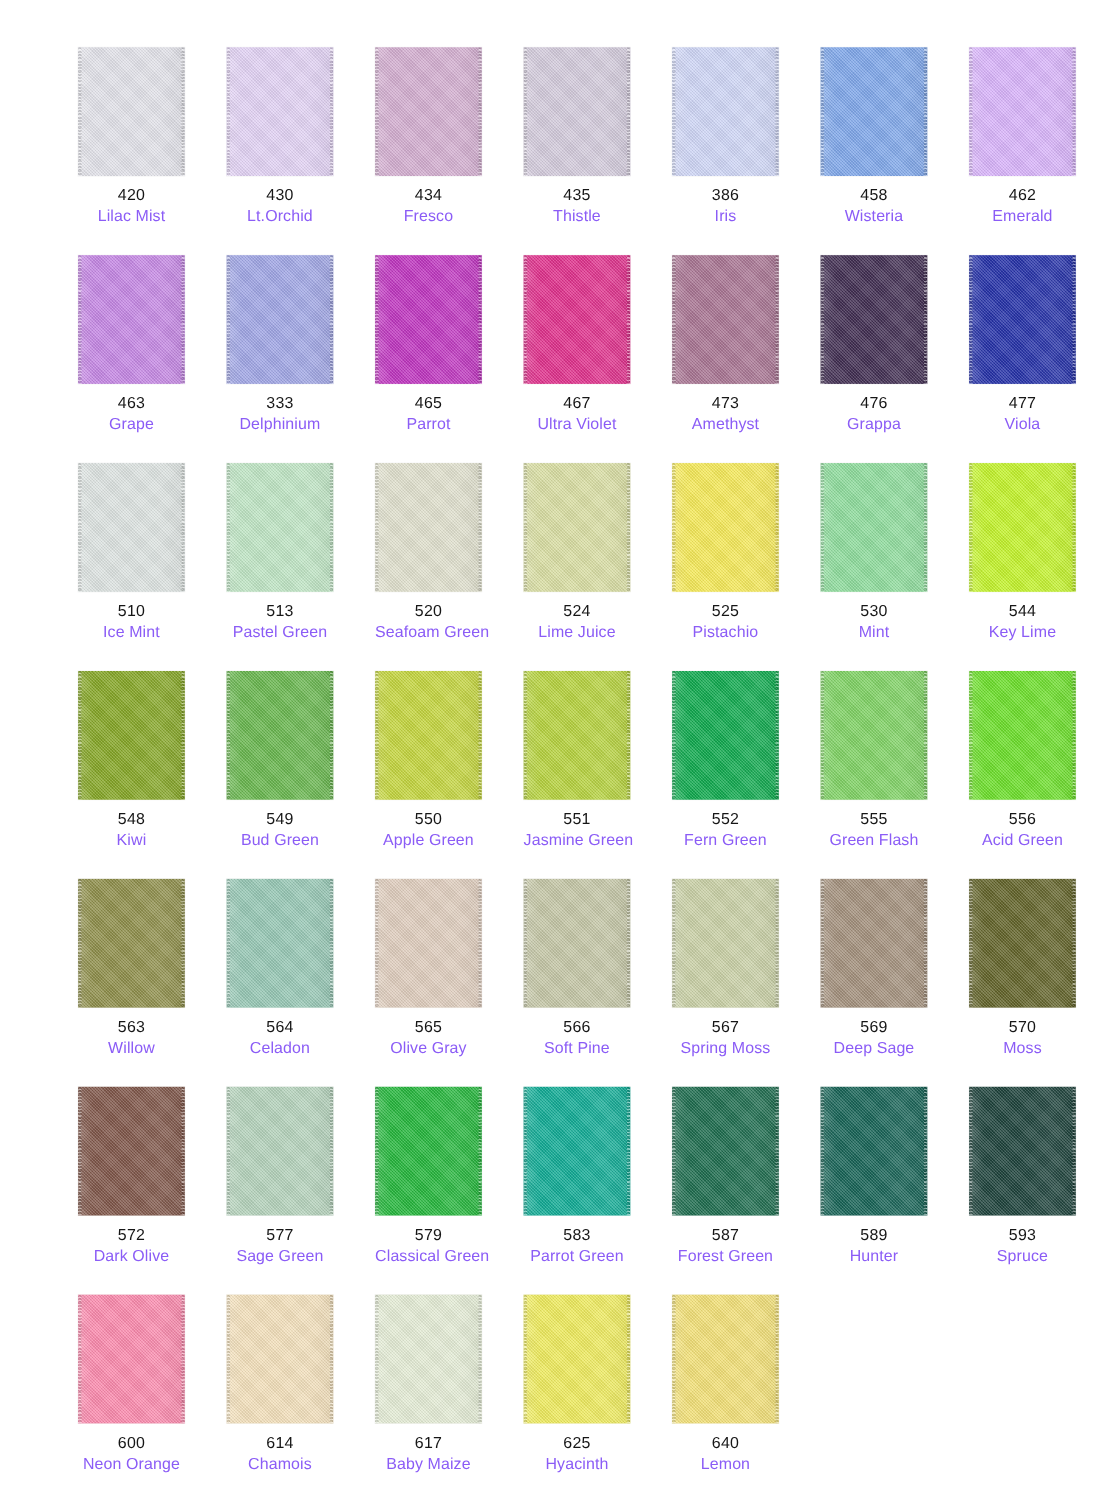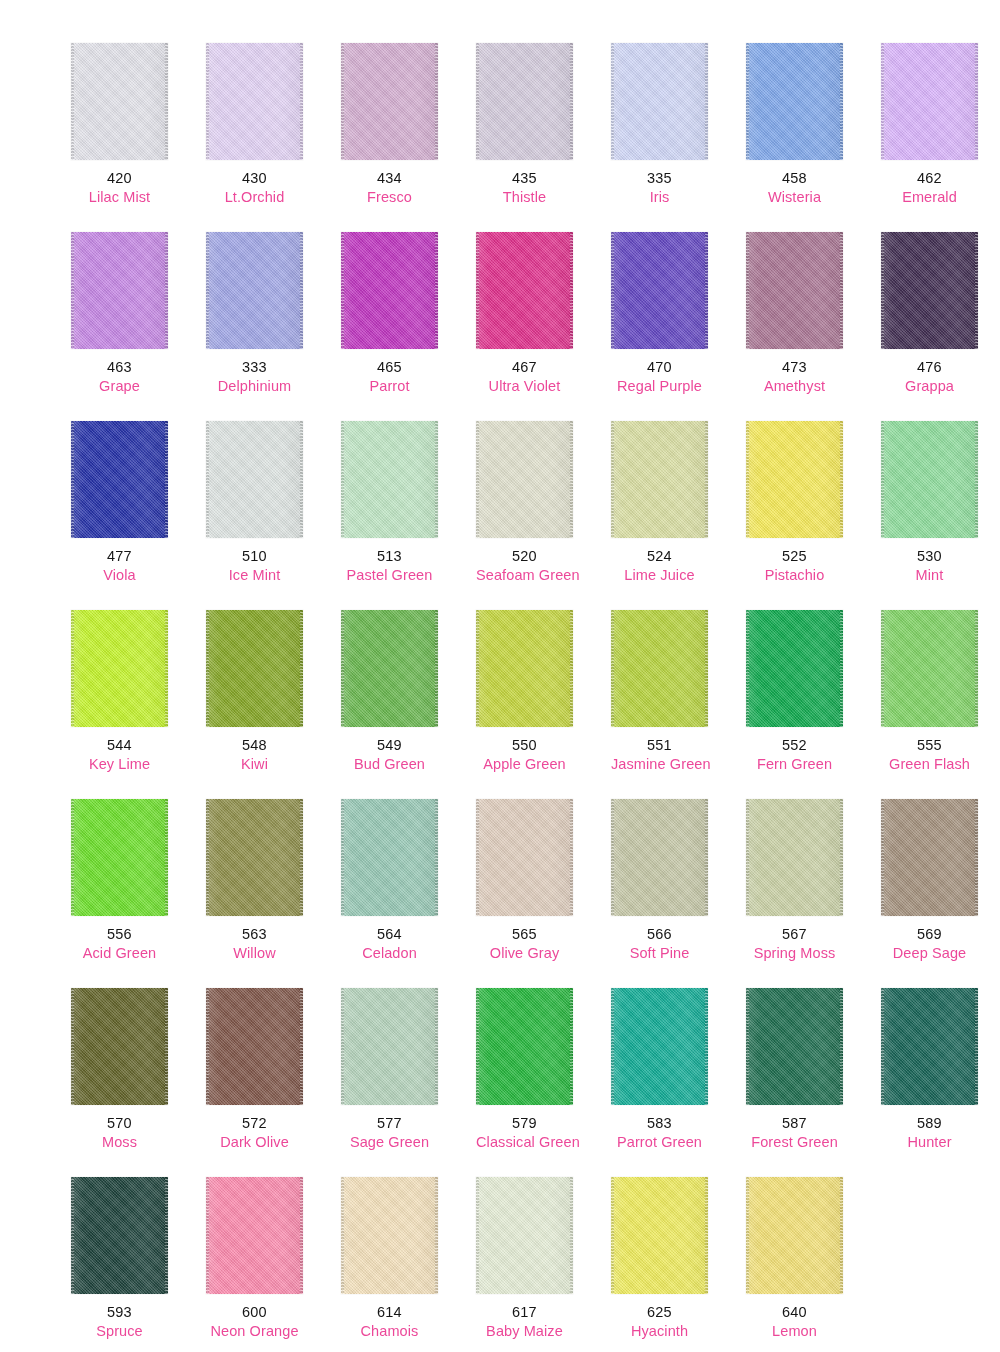--- a/index.html
+++ b/index.html
@@ -95,21 +95,21 @@
     line-height: 19px;
     letter-spacing: 0.2px;
     white-space: nowrap;
     color: #161616;
   }
   .cname {
     font-size: 14.5px;
     line-height: 19px;
     letter-spacing: 0.1px;
     white-space: nowrap;
-    color: #ec4899;
+    color: #8b5cf6;
   }
   
   .labels .cname, .labels .code { overflow: visible; }
 </style>
 </head>
 <body>
 
 <div id="chart">
   <div class="grid">
       <div class="cell">
@@ -151,21 +151,21 @@
           <div class="code">435</div>
           <div class="cname">Thistle</div>
         </div>
       </div>
       <div class="cell">
         <div class="swatch" style="background-color: rgb(207, 214, 246);">
           <div class="selvedge-left"></div>
           <div class="selvedge-right"></div>
         </div>
         <div class="labels">
-          <div class="code">335</div>
+          <div class="code">386</div>
           <div class="cname">Iris</div>
         </div>
       </div>
       <div class="cell">
         <div class="swatch" style="background-color: rgb(127, 167, 234);">
           <div class="selvedge-left"></div>
           <div class="selvedge-right"></div>
         </div>
         <div class="labels">
           <div class="code">458</div>
@@ -213,30 +213,20 @@
         </div>
       </div>
       <div class="cell">
         <div class="swatch" style="background-color: rgb(224, 48, 140);">
           <div class="selvedge-left"></div>
           <div class="selvedge-right"></div>
         </div>
         <div class="labels">
           <div class="code">467</div>
           <div class="cname">Ultra Violet</div>
-        </div>
-      </div>
-      <div class="cell">
-        <div class="swatch" style="background-color: rgb(99, 71, 194);">
-          <div class="selvedge-left"></div>
-          <div class="selvedge-right"></div>
-        </div>
-        <div class="labels">
-          <div class="code">470</div>
-          <div class="cname">Regal Purple</div>
         </div>
       </div>
       <div class="cell">
         <div class="swatch" style="background-color: rgb(168, 116, 146);">
           <div class="selvedge-left"></div>
           <div class="selvedge-right"></div>
         </div>
         <div class="labels">
           <div class="code">473</div>
           <div class="cname">Amethyst</div>

